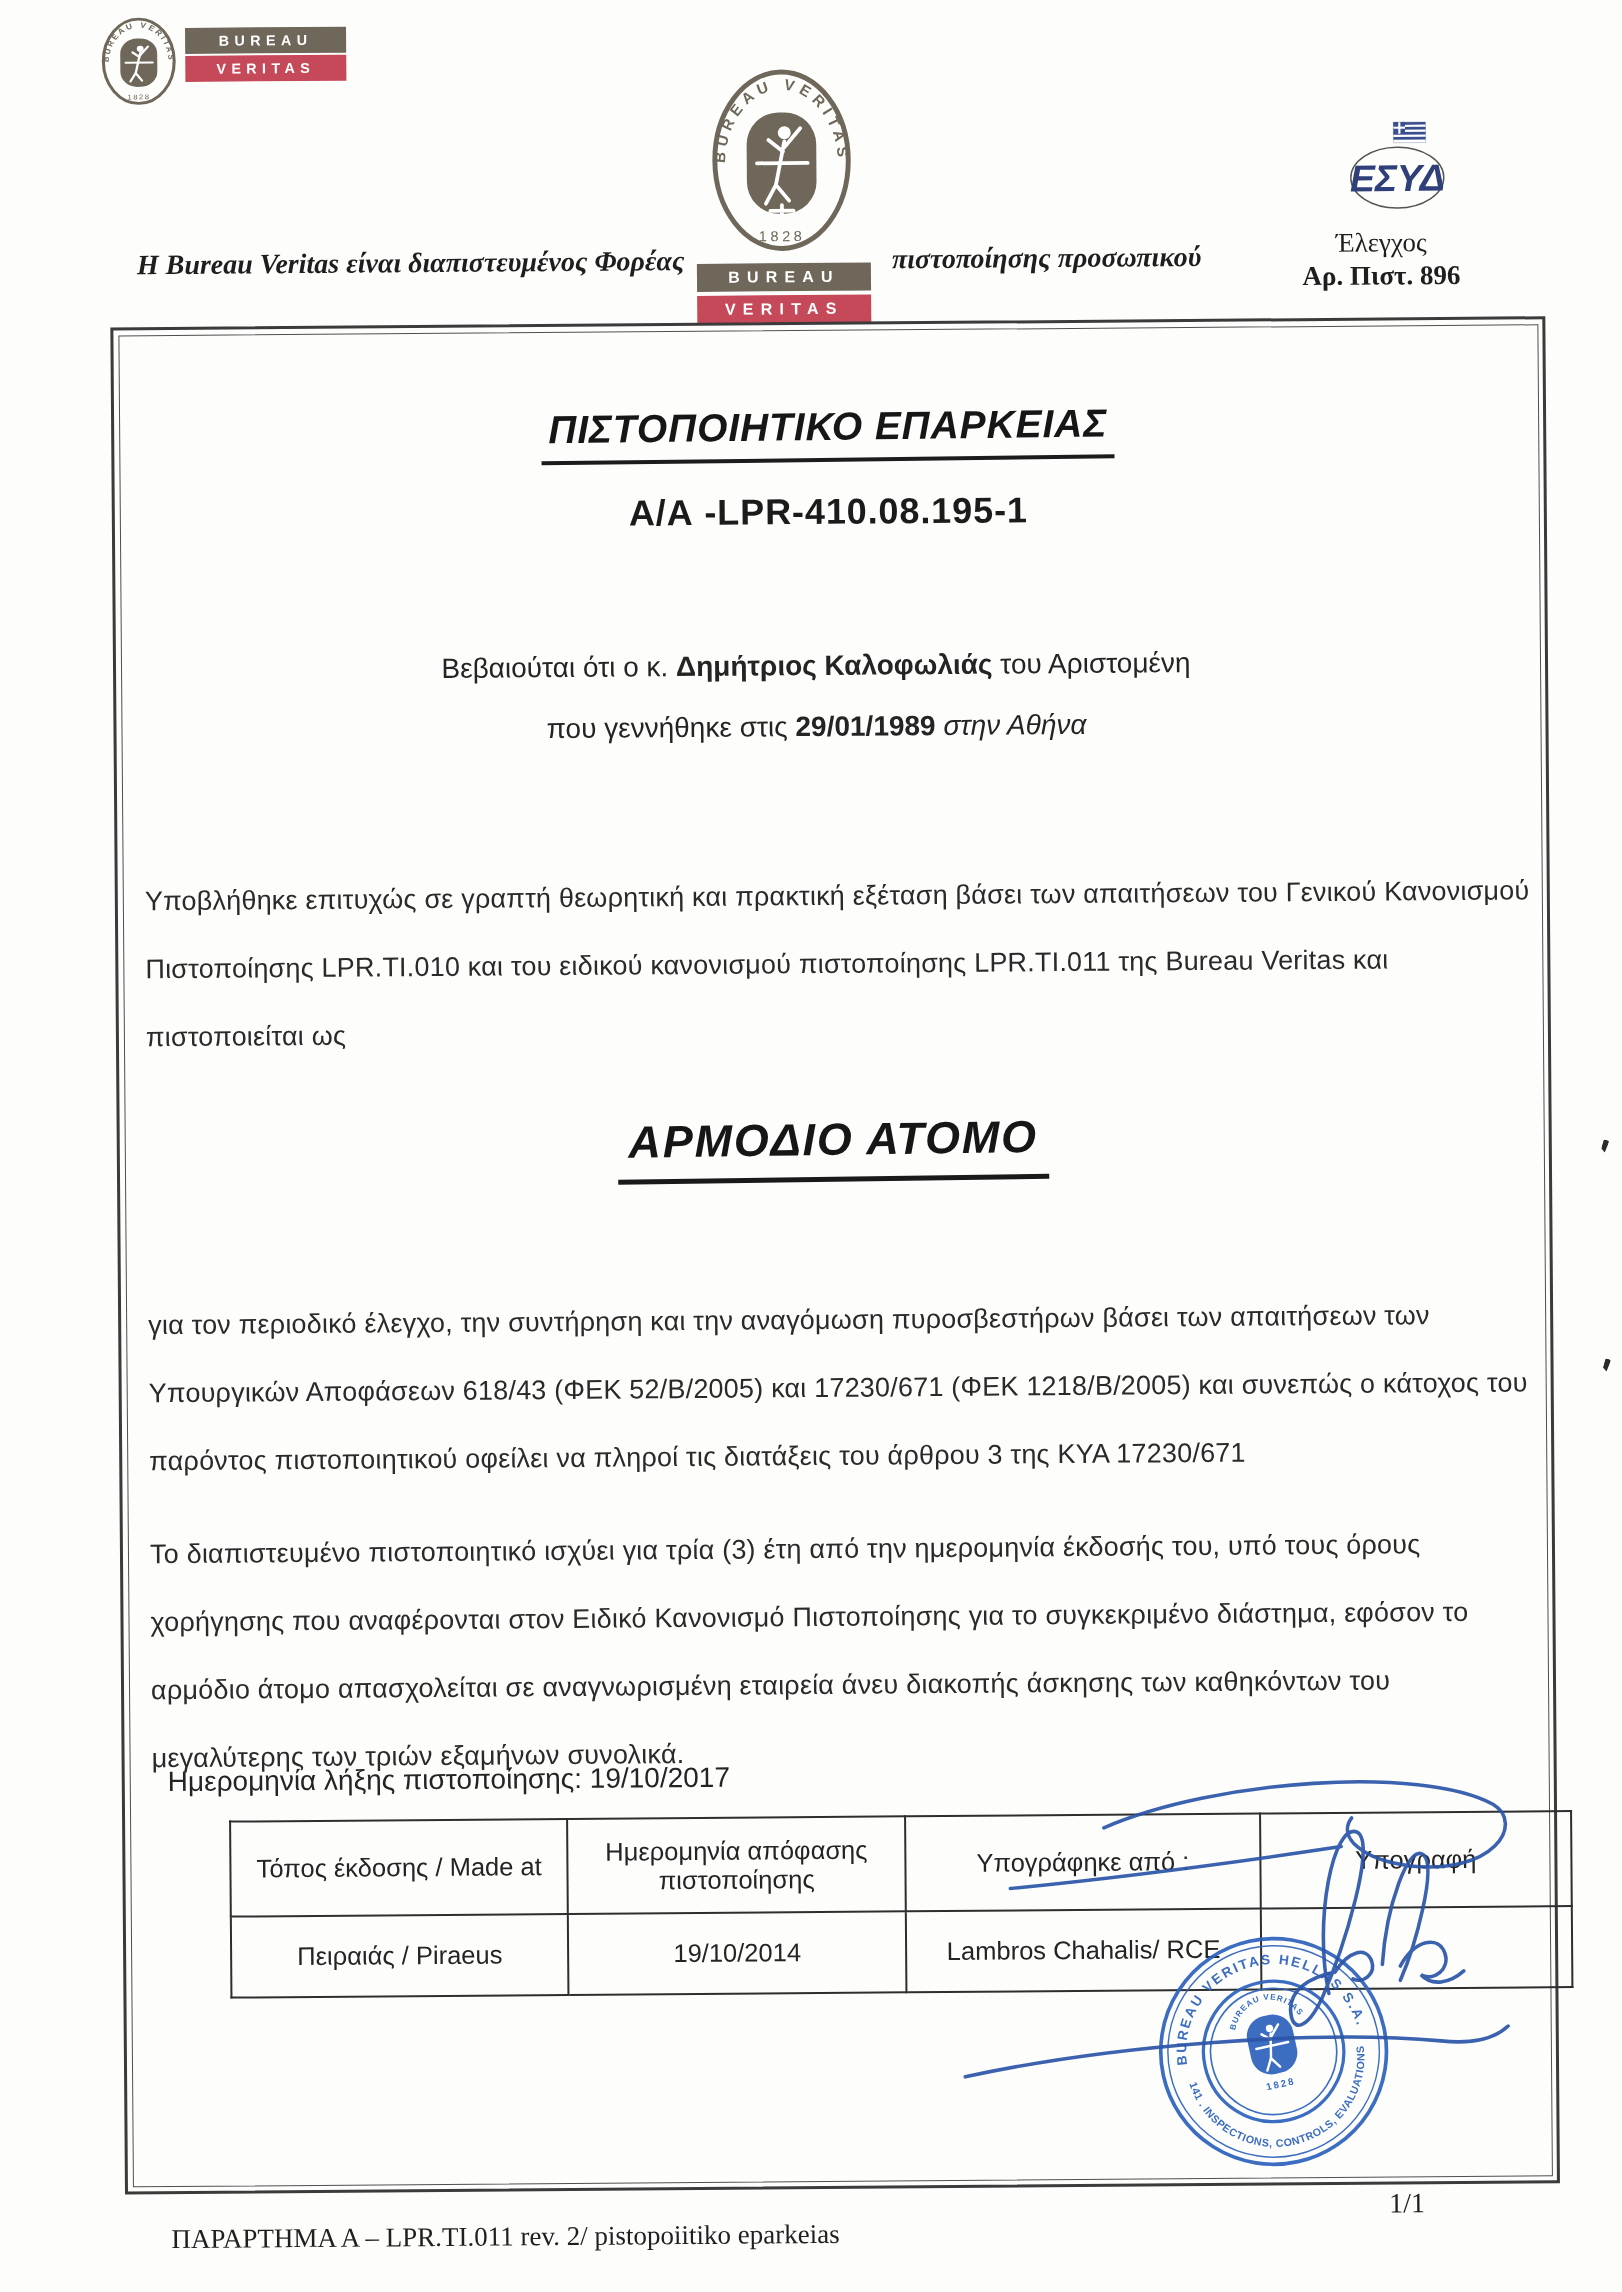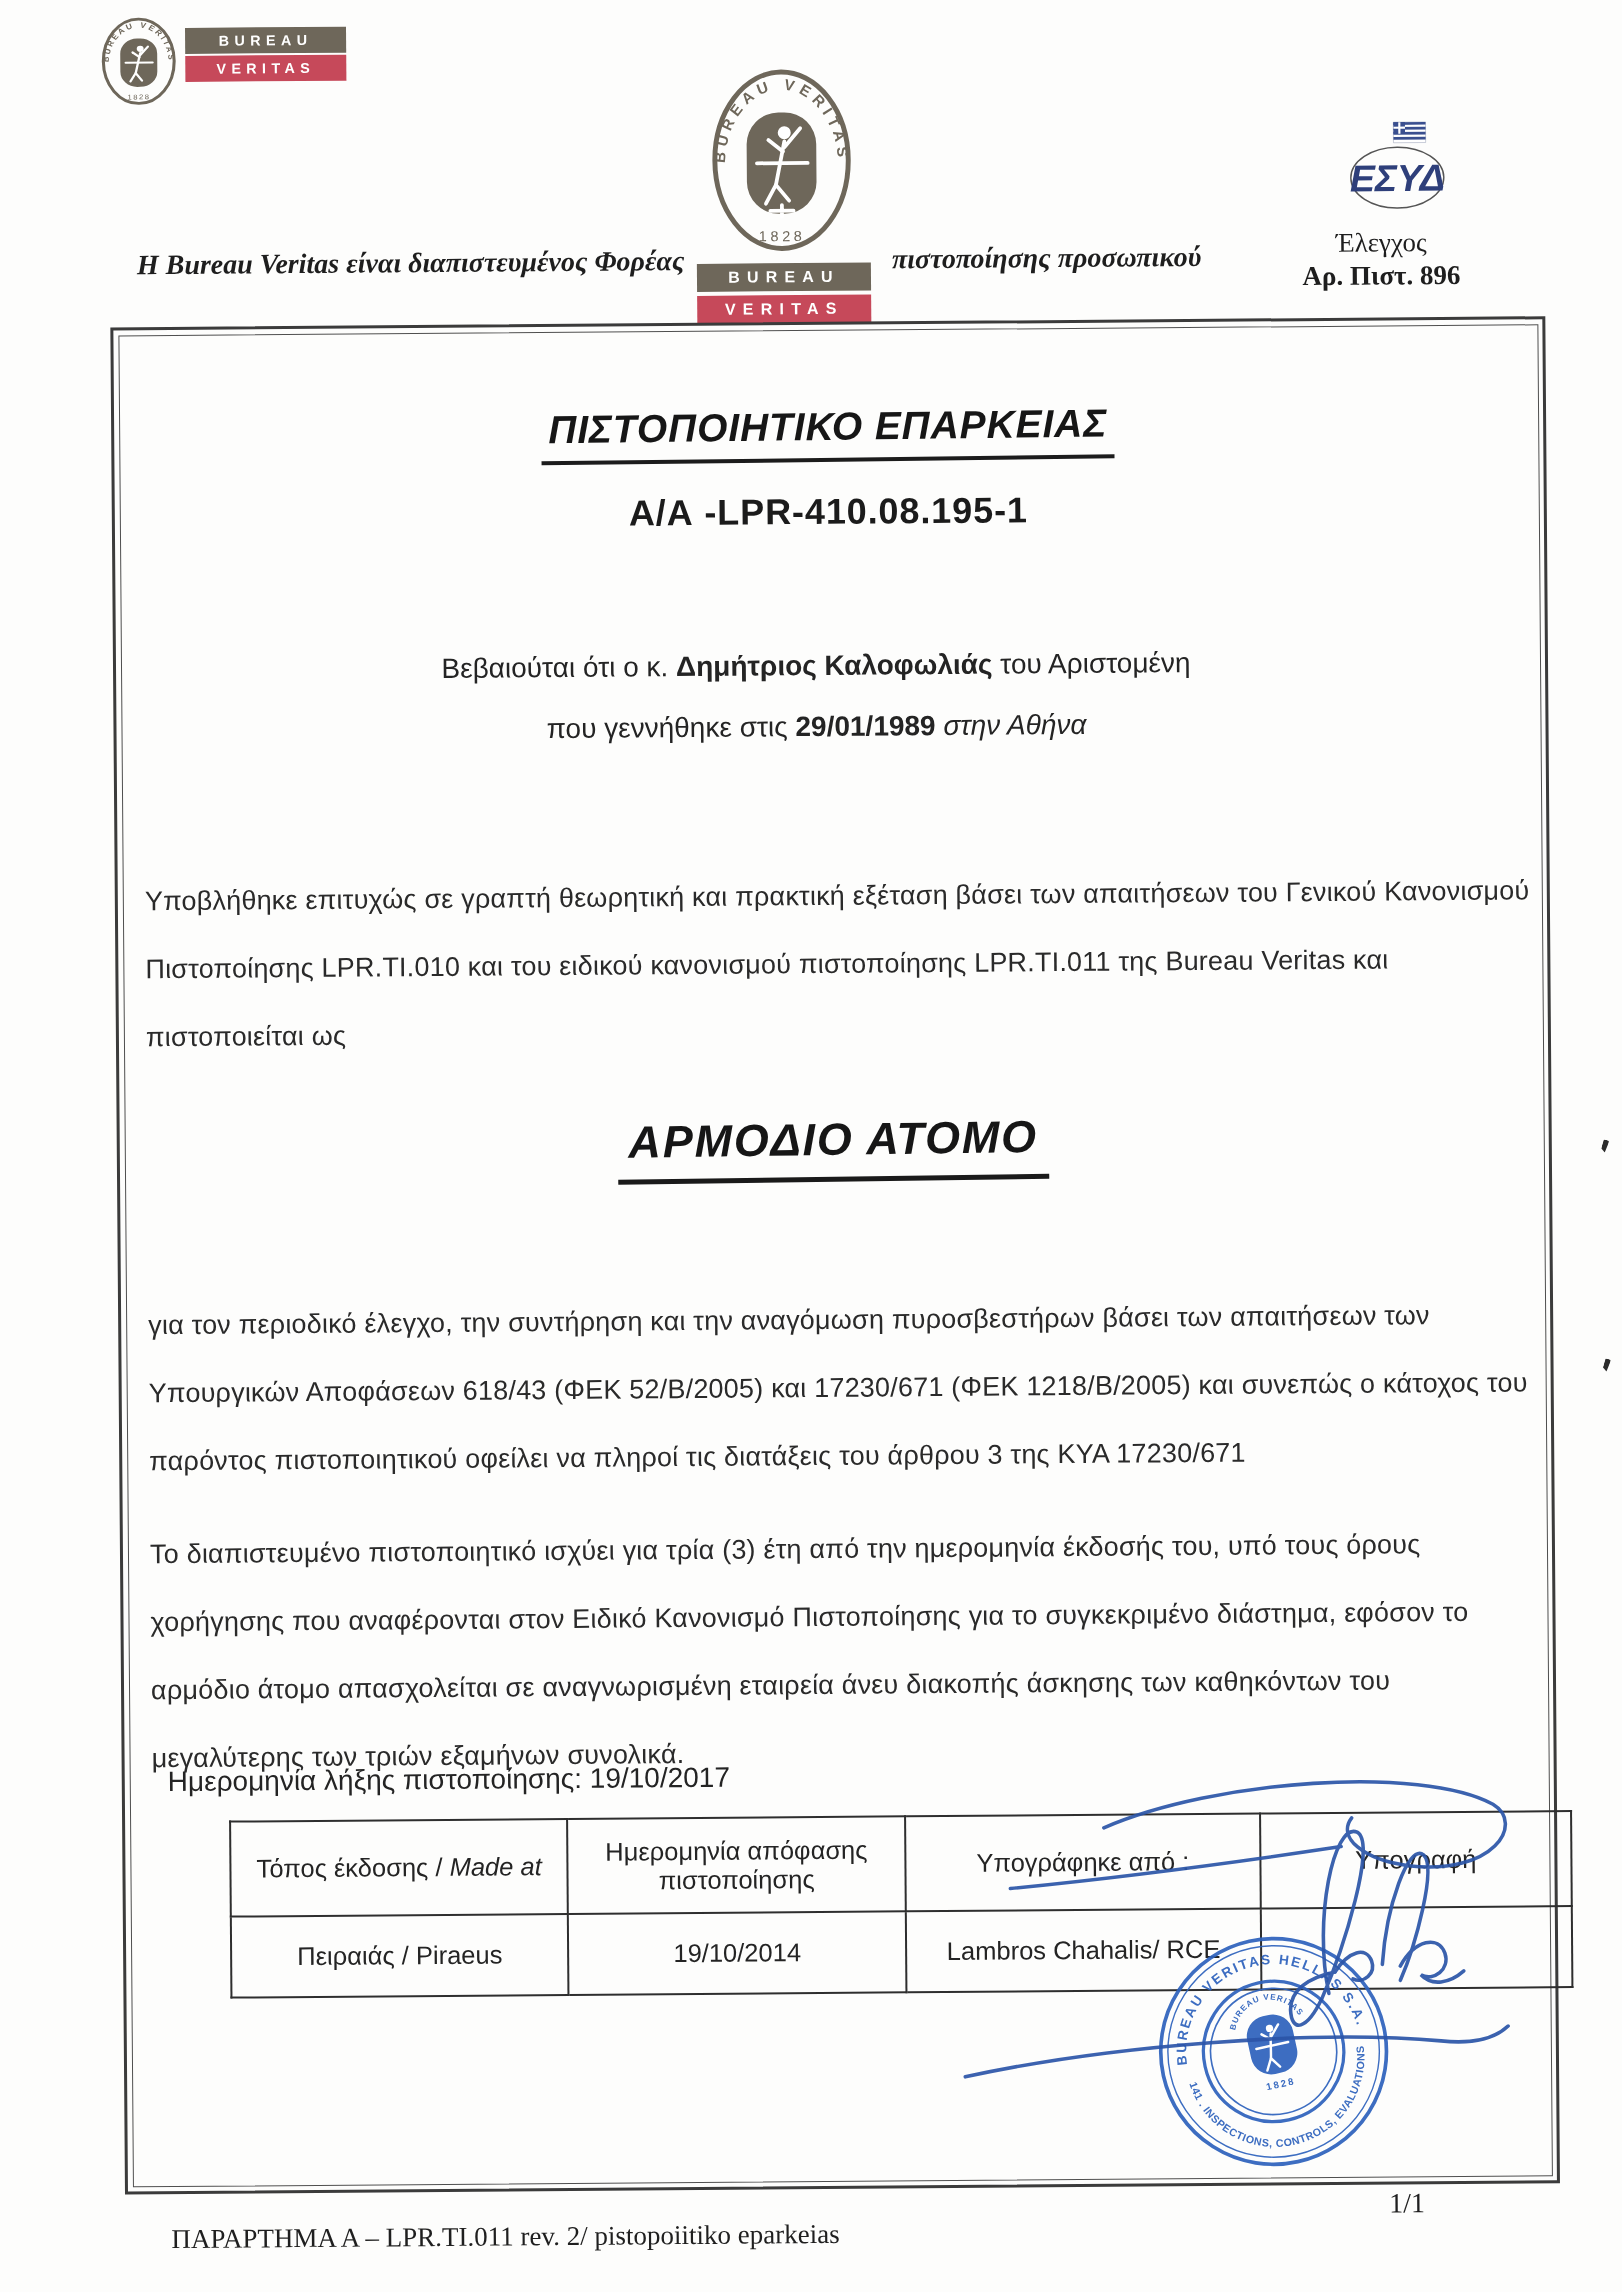--- a/index.html
+++ b/index.html
@@ -154,21 +154,21 @@
     <div class="abs para" style="left:145px;top:1286px;width:1399px;">για  τον περιοδικό έλεγχο, την συντήρηση και την αναγόμωση πυροσβεστήρων βάσει των απαιτήσεων των Υπουργικών Αποφάσεων  618/43 (ΦΕΚ 52/Β/2005) και 17230/671 (ΦΕΚ 1218/Β/2005) και συνεπώς ο κάτοχος του παρόντος πιστοποιητικού οφείλει να πληροί τις διατάξεις του άρθρου 3 της ΚΥΑ 17230/671</div>
 
     <div class="abs para" style="left:145px;top:1515px;width:1394px;">Το διαπιστευμένο πιστοποιητικό ισχύει για τρία (3) έτη από την ημερομηνία έκδοσής του, υπό τους όρους χορήγησης που αναφέρονται στον  Ειδικό Κανονισμό Πιστοποίησης για το συγκεκριμένο διάστημα, εφόσον το αρμόδιο άτομο απασχολείται σε αναγνωρισμένη εταιρεία άνευ διακοπής άσκησης των καθηκόντων του μεγαλύτερης των τριών εξαμήνων συνολικά.</div>
 
     <div class="abs expiry" style="left:161px;top:1761px;">Ημερομηνία λήξης πιστοποίησης: 19/10/2017</div>
 
     <table class="issue abs" style="left:222px;top:1816px;">
       <tbody>
           <tr class="hdr">
         <td style="width:321px;">
-          <span>Τόπος έκδοσης / </span><span style="font-style:italic;text-align:center;">Made at</span>
+          <span>Τόπος έκδοσης / </span><span style="text-align:center;">Made at</span>
         </td>
         <td style="width:321px;">Ημερομηνία απόφασης πιστοποίησης</td>
         <td style="width:339px;">Υπογράφηκε από :</td>
         <td style="width:294px;">Υπογραφή</td>
       </tr>
       <tr class="dat">
         <td>Πειραιάς / Piraeus</td>
         <td>19/10/2014</td>
         <td>Lambros Chahalis/ RCE</td>
         <td></td>

